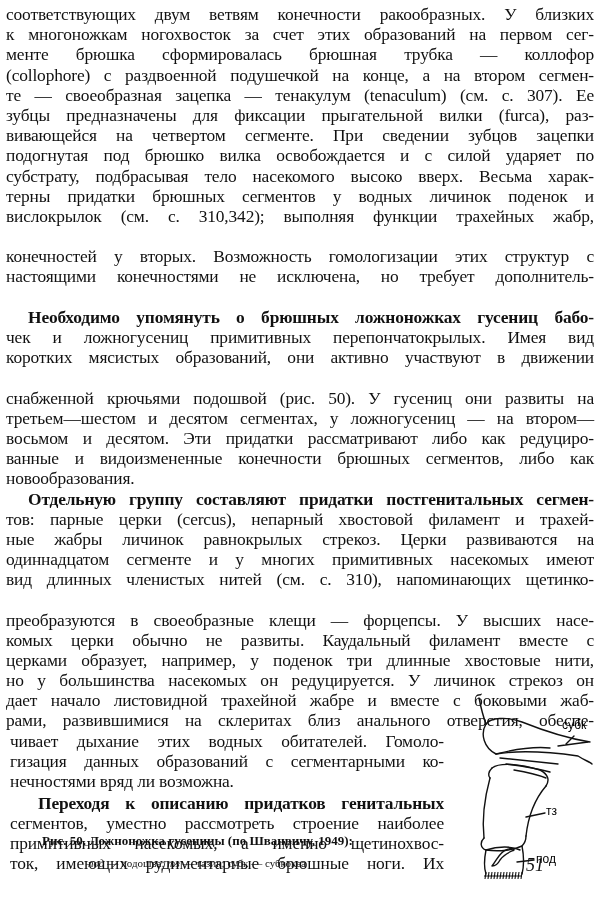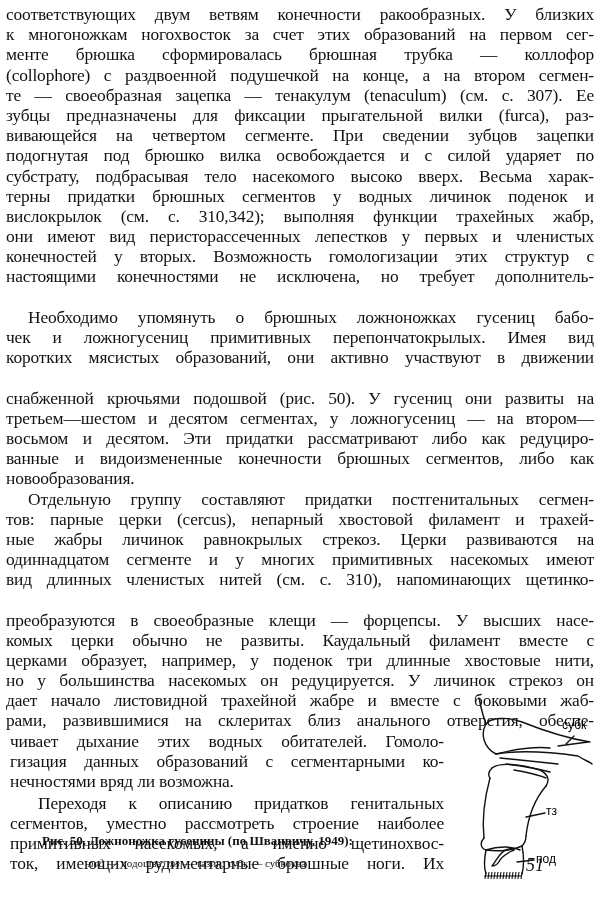--- a/index.html
+++ b/index.html
@@ -12,21 +12,21 @@
     height: 20px;
     font-family: "Liberation Serif", "DejaVu Serif", serif;
     font-size: 17.4px;
     line-height: 20px;
     white-space: nowrap;
     text-align: justify;
     text-align-last: justify;
     letter-spacing: -0.15px;
   }
   .line.last { text-align-last: left; }
-  .line.indent { padding-left: 22px; width: 566px; }
+  .line.indent { padding-left: 22px; width: 566px; font-weight: bold; }
   .line.narrow { left: 10px; width: 434px; }
   .line.narrow.indent { padding-left: 28px; width: 406px; }
   .caption-title {
     position: absolute;
     left: 42px; top: 833px;
     width: 380px;
     font-family: "Liberation Serif", "DejaVu Serif", serif;
     font-weight: bold;
     font-size: 13px;
     white-space: nowrap;
@@ -63,21 +63,20 @@
   <div class="line" style="top:24px">к многоножкам ногохвосток за счет этих образований на первом сег-</div>
   <div class="line" style="top:44px">менте брюшка сформировалась брюшная трубка — коллофор</div>
   <div class="line" style="top:65px">(collophore) с раздвоенной подушечкой на конце, а на втором сегмен-</div>
   <div class="line" style="top:85px">те — своеобразная зацепка — тенакулум (tenaculum) (см. с. 307). Ее</div>
   <div class="line" style="top:105px">зубцы предназначены для фиксации прыгательной вилки (furca), раз-</div>
   <div class="line" style="top:125px">вивающейся на четвертом сегменте. При сведении зубцов зацепки</div>
   <div class="line" style="top:145px">подогнутая под брюшко вилка освобождается и с силой ударяет по</div>
   <div class="line" style="top:166px">субстрату, подбрасывая тело насекомого высоко вверх. Весьма харак-</div>
   <div class="line" style="top:186px">терны придатки брюшных сегментов у водных личинок поденок и</div>
   <div class="line" style="top:206px">вислокрылок (см. с. 310,342); выполняя функции трахейных жабр,</div>
-  <div class="line" style="top:226px">они имеют вид перисторассеченных лепестков у первых и членистых</div>
   <div class="line" style="top:246px">конечностей у вторых. Возможность гомологизации этих структур с</div>
   <div class="line" style="top:266px">настоящими конечностями не исключена, но требует дополнитель-</div>
 
   <div class="line indent" style="top:307px">Необходимо упомянуть о брюшных ложноножках гусениц бабо-</div>
   <div class="line" style="top:327px">чек и ложногусениц примитивных перепончатокрылых. Имея вид</div>
   <div class="line" style="top:347px">коротких мясистых образований, они активно участвуют в движении</div>
   <div class="line" style="top:388px">снабженной крючьями подошвой (рис. 50). У гусениц они развиты на</div>
   <div class="line" style="top:408px">третьем—шестом и десятом сегментах, у ложногусениц — на втором—</div>
   <div class="line" style="top:428px">восьмом и десятом. Эти придатки рассматривают либо как редуциро-</div>
   <div class="line" style="top:448px">ванные и видоизмененные конечности брюшных сегментов, либо как</div>

